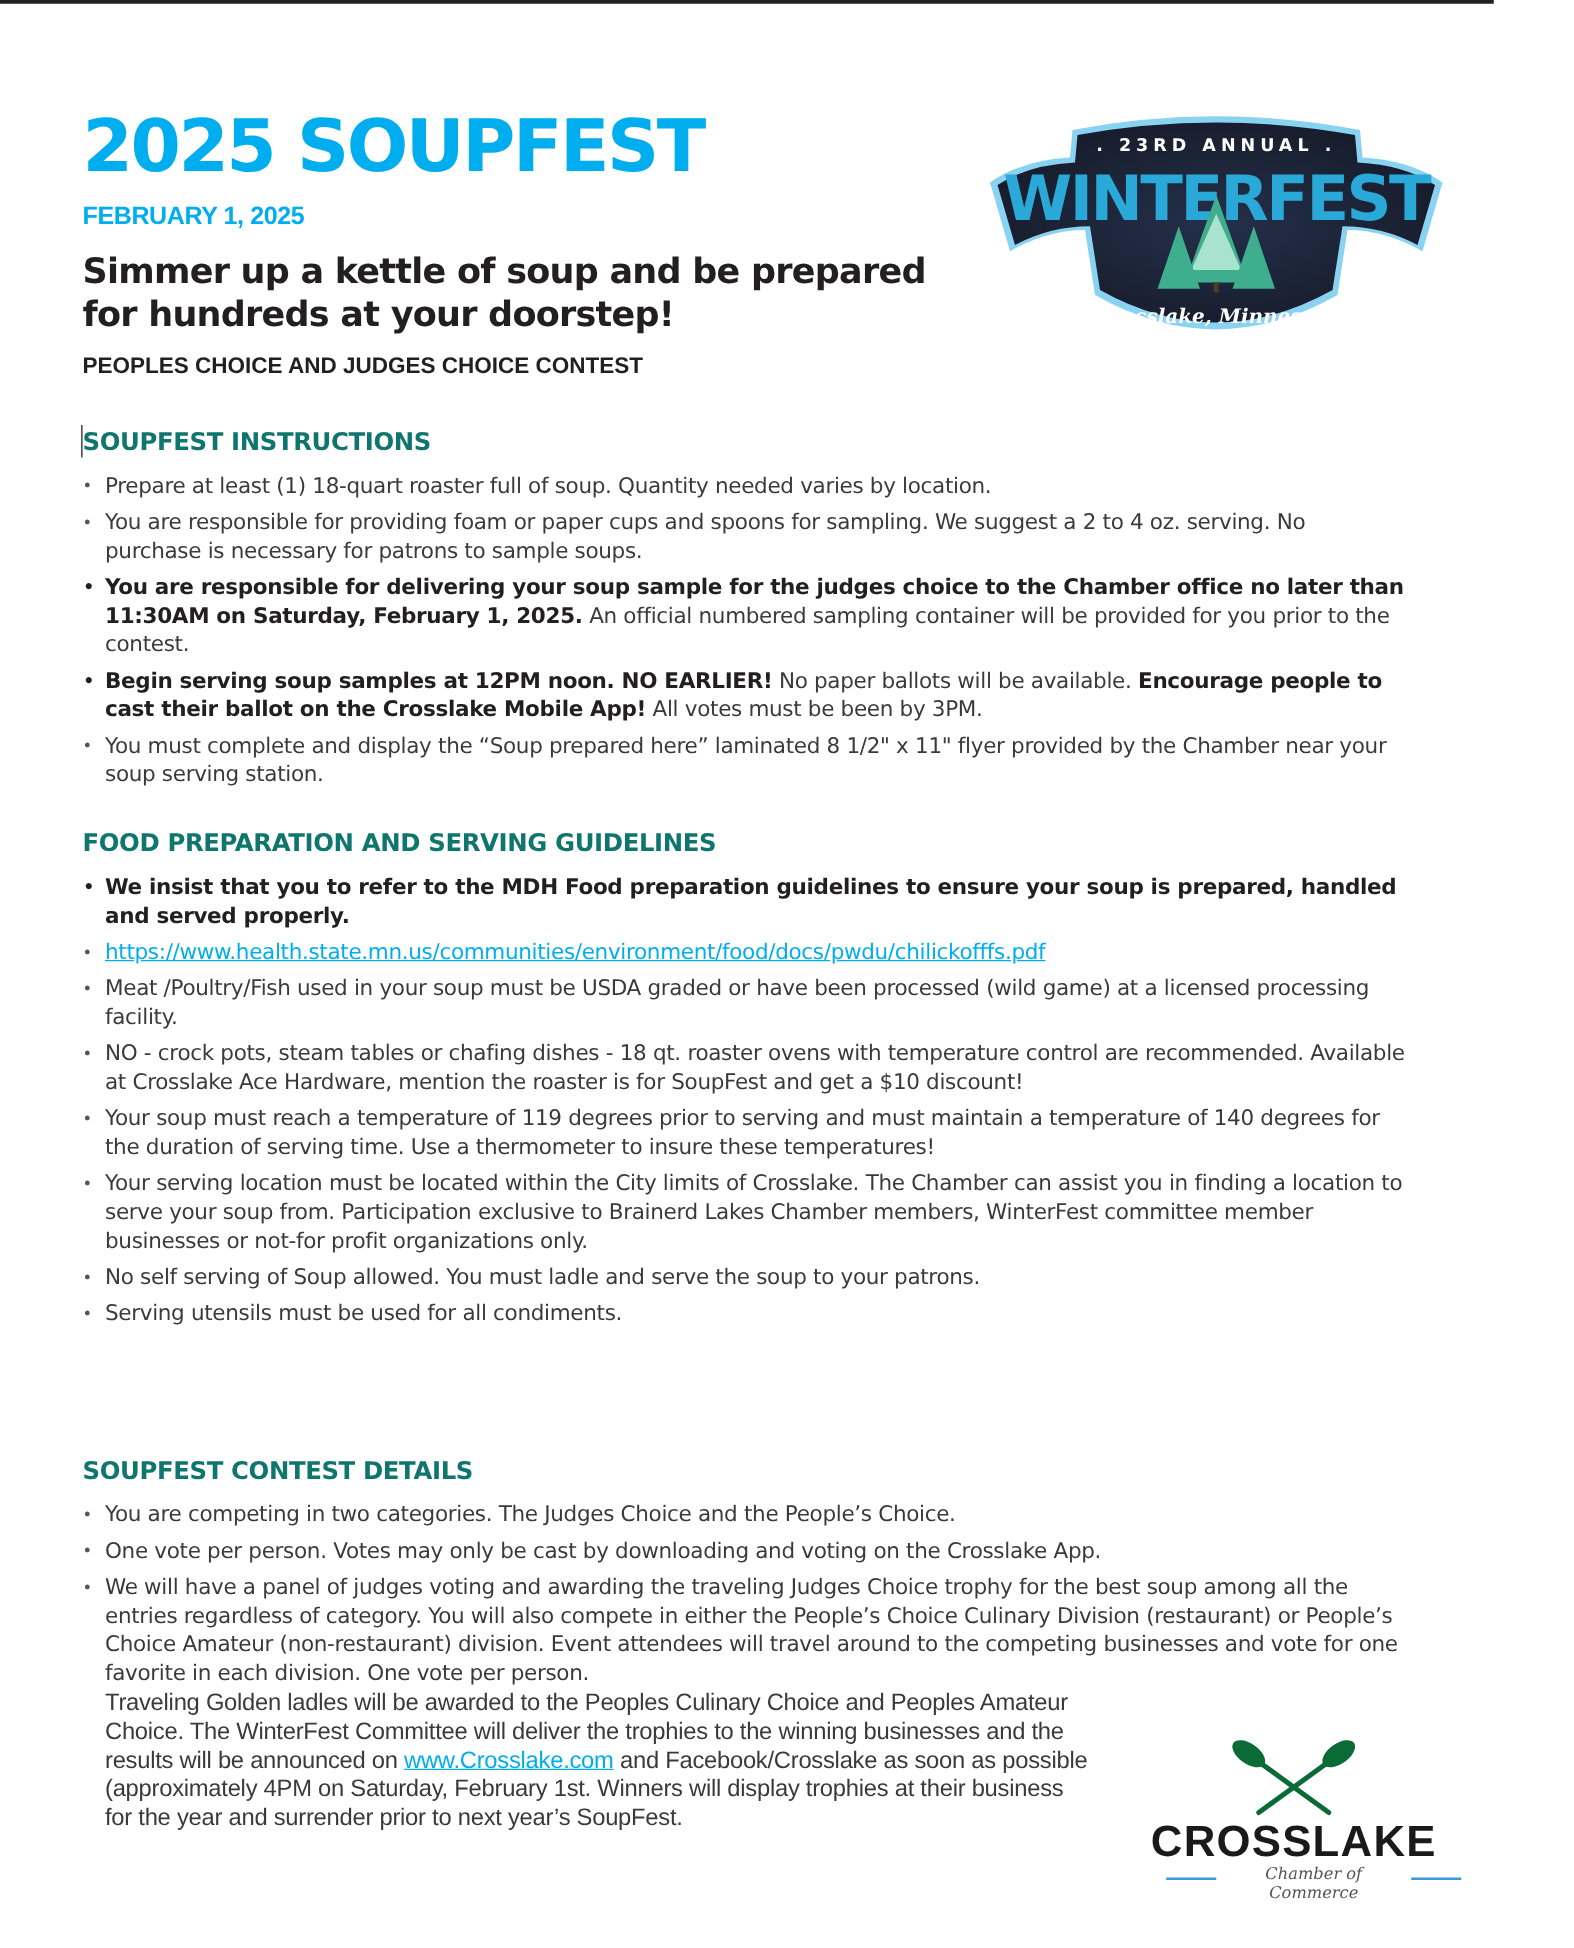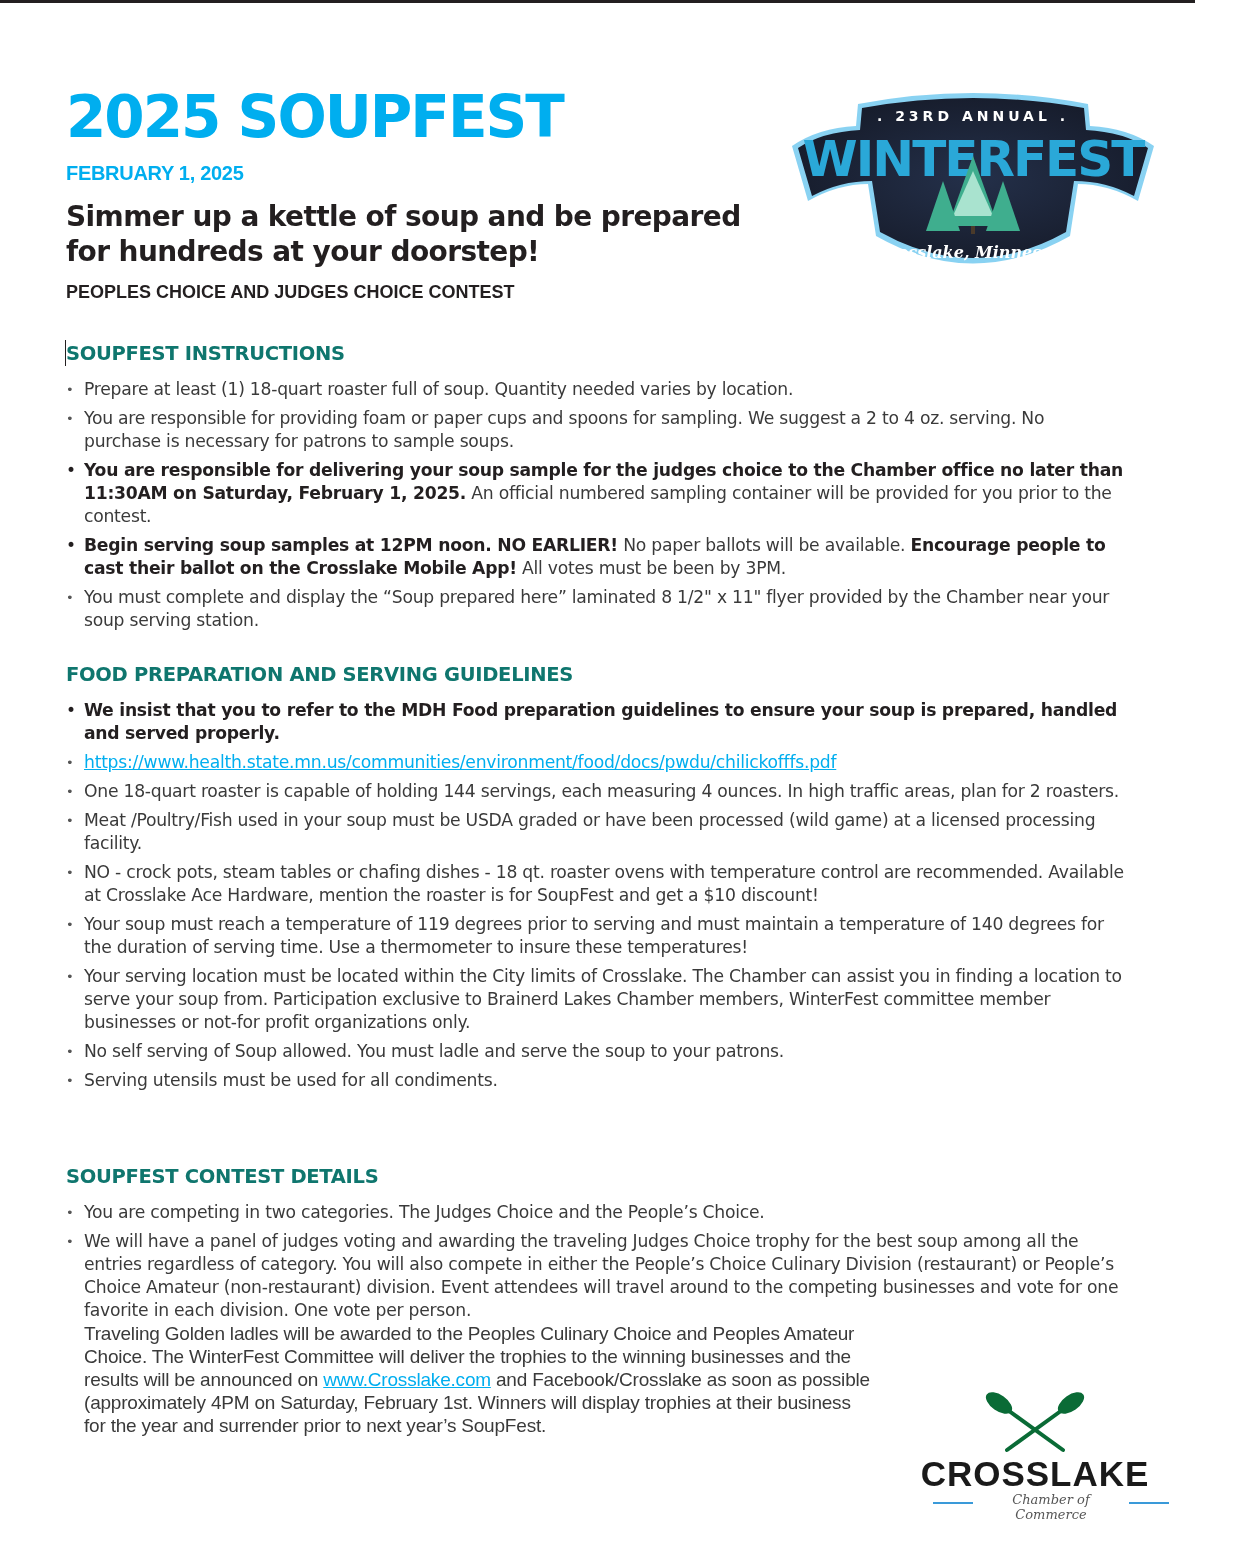--- a/index.html
+++ b/index.html
@@ -46,32 +46,32 @@
     <li><span>You are responsible for providing foam or paper cups and spoons for sampling. We suggest a 2 to 4 oz. serving. No purchase is necessary for patrons to sample soups.</span></li>
     <li class="boldbullet"><span class="b">You are responsible for delivering your soup sample for the judges choice to the Chamber office no later than 11:30AM on Saturday, February 1, 2025.</span><span> An official numbered sampling container will be provided for you prior to the contest.</span></li>
     <li class="boldbullet"><span class="b">Begin serving soup samples at 12PM noon. NO EARLIER!</span><span> No paper ballots will be available. </span><span class="b">Encourage people to cast their ballot on the Crosslake Mobile App!</span><span> All votes must be been by 3PM.</span></li>
     <li><span>You must complete and display the “Soup prepared here” laminated 8 1/2" x 11" flyer provided by the Chamber near your soup serving station.</span></li>
   </ul>
 
   <div class="section-head" style="top:663px">FOOD PREPARATION AND SERVING GUIDELINES</div>
   <ul class="bullets" style="top:699px">
     <li class="boldbullet"><span class="b">We insist that you to refer to the MDH Food preparation guidelines to ensure your soup is prepared, handled and served properly.</span></li>
     <li><a class="link">https://www.health.state.mn.us/communities/environment/food/docs/pwdu/chilickofffs.pdf</a></li>
-    <li><span>One 18-quart roaster is capable of holding 144 servings, each measuring 4 ounces. In high traffic areas, plan for 2 roasters.</span></li>
     <li><span>Meat /Poultry/Fish used in your soup must be USDA graded or have been processed (wild game) at a licensed processing facility.</span></li>
     <li><span>NO - crock pots, steam tables or chafing dishes - 18 qt. roaster ovens with temperature control are recommended. Available at Crosslake Ace Hardware, mention the roaster is for SoupFest and get a $10 discount!</span></li>
     <li><span>Your soup must reach a temperature of 119 degrees prior to serving and must maintain a temperature of 140 degrees for the duration of serving time. Use a thermometer to insure these temperatures!</span></li>
     <li><span>Your serving location must be located within the City limits of Crosslake. The Chamber can assist you in finding a location to serve your soup from. Participation exclusive to Brainerd Lakes Chamber members, WinterFest committee member businesses or not-for profit organizations only.</span></li>
     <li><span>No self serving of Soup allowed. You must ladle and serve the soup to your patrons.</span></li>
     <li><span>Serving utensils must be used for all condiments.</span></li>
   </ul>
 
   <div class="section-head" style="top:1165px">SOUPFEST CONTEST DETAILS</div>
   <ul class="bullets" style="top:1201px">
     <li><span>You are competing in two categories. The Judges Choice and the People’s Choice.</span></li>
+    <li><span>One vote per person. Votes may only be cast by downloading and voting on the Crosslake App.</span></li>
     <li style="margin-bottom:0"><span>We will have a panel of judges voting and awarding the traveling Judges Choice trophy for the best soup among all the entries regardless of category. You will also compete in either the People’s Choice Culinary Division (restaurant) or People’s Choice Amateur (non-restaurant) division. Event attendees will travel around to the competing businesses and vote for one favorite in each division. One vote per person.</span>
       <div class="narrow" style="width:790px; margin-top:0px"><span>Traveling Golden ladles will be awarded to the Peoples Culinary Choice and Peoples Amateur Choice. The WinterFest Committee will deliver the trophies to the winning businesses and the results will be announced on </span><a class="link">www.Crosslake.com</a><span> and Facebook/Crosslake as soon as possible (approximately 4PM on Saturday, February 1st. Winners will display trophies at their business for the year and surrender prior to next year’s SoupFest.</span></div>
     </li>
   </ul>
 </div>
 
 <div class="logo-winterfest">
   <svg width="370" height="195" viewBox="0 0 370 195">
     <defs>
       <radialGradient id="navy" cx="50%" cy="50%" r="60%">

